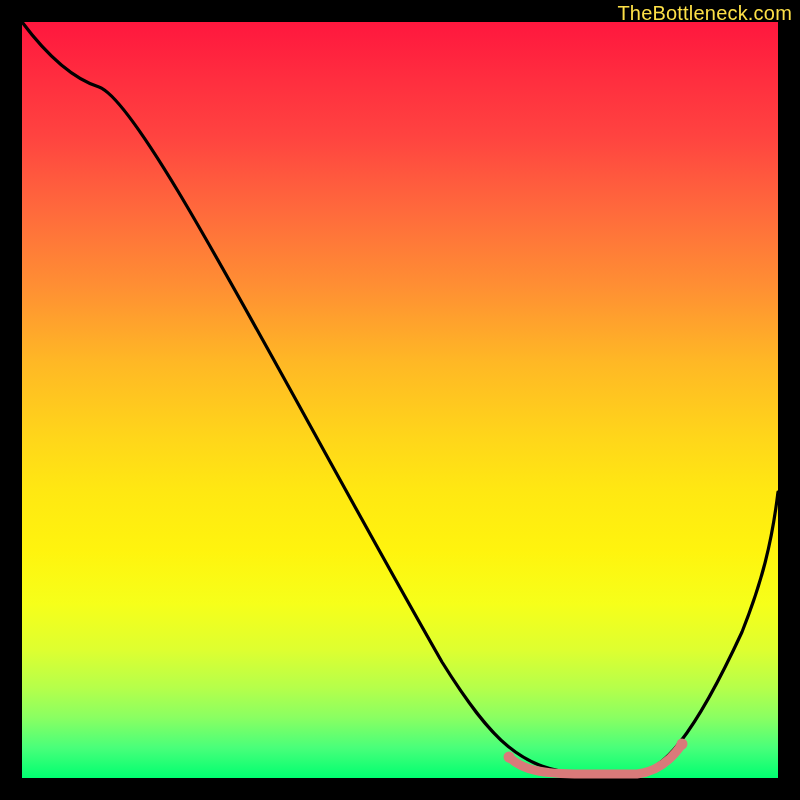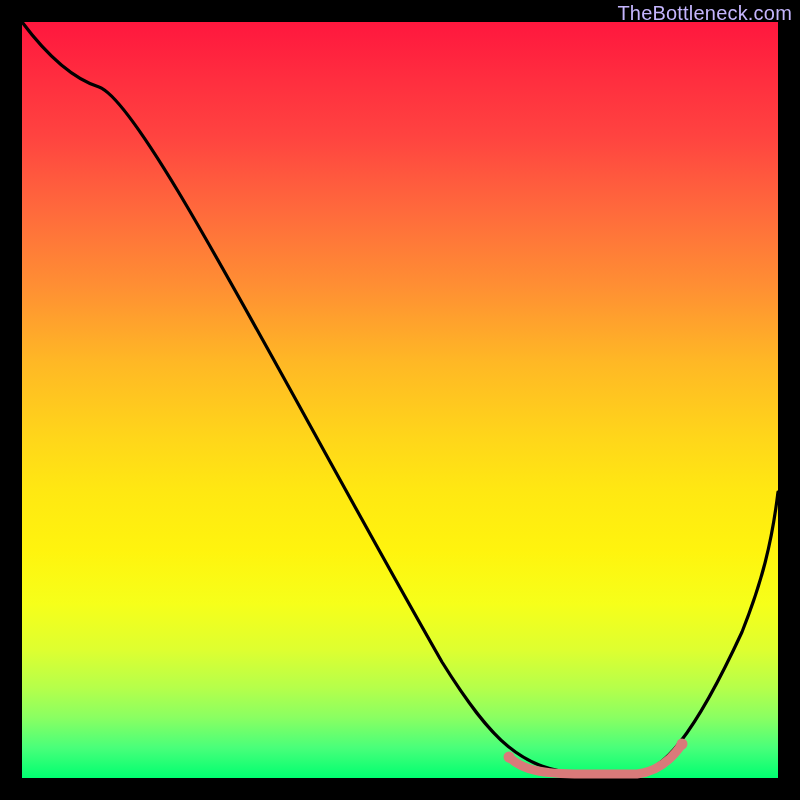--- a/index.html
+++ b/index.html
@@ -46,21 +46,21 @@
     left: 0;
     top: 0;
     width: 756px;
     height: 756px;
     overflow: visible;
   }
   .watermark {
     position: absolute;
     top: 2px;
     right: 8px;
-    color: #c4b5fd;
+    color: #fde047;
     font-size: 20px;
     font-weight: 500;
     letter-spacing: 0.2px;
   }
 </style>
 </head>
 <body>
 
 <div class="container">
   <div class="plot-area">

